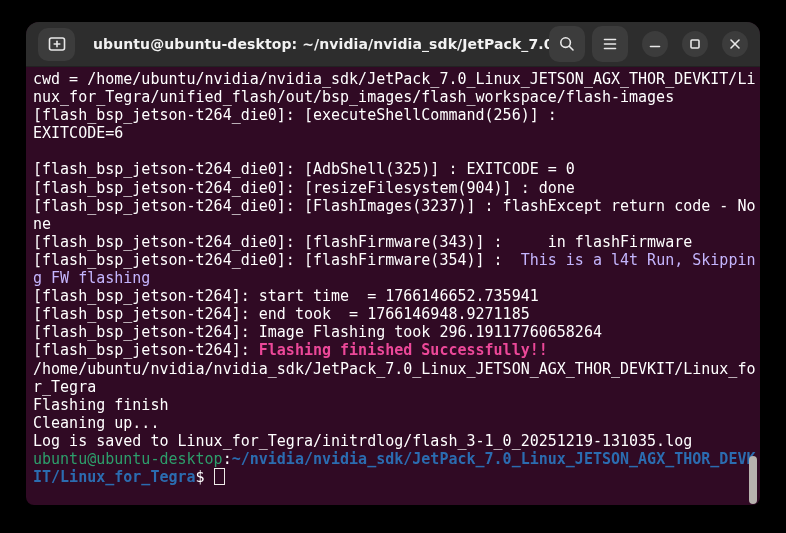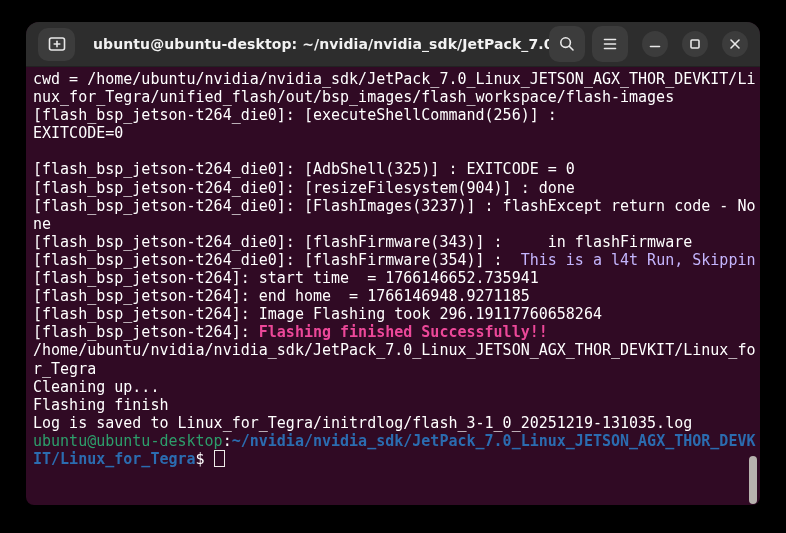--- a/index.html
+++ b/index.html
@@ -155,36 +155,37 @@
           <line class="icon-stroke" x1="11" y1="3" x2="3" y2="11"></line>
         </svg>
       </span>
     </div>
   </div>
 
   <div class="term">
     <div class="line"><span>cwd = /home/ubuntu/nvidia/nvidia_sdk/JetPack_7.0_Linux_JETSON_AGX_THOR_DEVKIT/Li</span></div>
     <div class="line"><span>nux_for_Tegra/unified_flash/out/bsp_images/flash_workspace/flash-images</span></div>
     <div class="line"><span>[flash_bsp_jetson-t264_die0]: [executeShellCommand(256)] :</span></div>
-    <div class="line"><span>EXITCODE=0</span></div>
+    <div class="line"><span>EXITCODE=6</span></div>
     <div class="line"><span></span></div>
     <div class="line"><span>[flash_bsp_jetson-t264_die0]: [AdbShell(325)] : EXITCODE = 0</span></div>
     <div class="line"><span>[flash_bsp_jetson-t264_die0]: [resizeFilesystem(904)] : done</span></div>
     <div class="line"><span>[flash_bsp_jetson-t264_die0]: [FlashImages(3237)] : flashExcept return code - No</span></div>
     <div class="line"><span>ne</span></div>
     <div class="line"><span>[flash_bsp_jetson-t264_die0]: [flashFirmware(343)] :     in flashFirmware</span></div>
     <div class="line"><span>[flash_bsp_jetson-t264_die0]: [flashFirmware(354)] :  </span><span class="warn">This is a l4t Run, Skippin</span></div>
+    <div class="line"><span class="warn">g FW flashing</span></div>
     <div class="line"><span>[flash_bsp_jetson-t264]: start time  = 1766146652.735941</span></div>
-    <div class="line"><span>[flash_bsp_jetson-t264]: end home  = 1766146948.9271185</span></div>
+    <div class="line"><span>[flash_bsp_jetson-t264]: end took  = 1766146948.9271185</span></div>
     <div class="line"><span>[flash_bsp_jetson-t264]: Image Flashing took 296.19117760658264</span></div>
     <div class="line"><span>[flash_bsp_jetson-t264]: </span><span class="ok">Flashing finished Successfully!!</span></div>
     <div class="line"><span>/home/ubuntu/nvidia/nvidia_sdk/JetPack_7.0_Linux_JETSON_AGX_THOR_DEVKIT/Linux_fo</span></div>
     <div class="line"><span>r_Tegra</span></div>
+    <div class="line"><span>Flashing finish</span></div>
     <div class="line"><span>Cleaning up...</span></div>
-    <div class="line"><span>Flashing finish</span></div>
     <div class="line"><span>Log is saved to Linux_for_Tegra/initrdlog/flash_3-1_0_20251219-131035.log</span></div>
     <div class="line"><span class="usr">ubuntu@ubuntu-desktop</span><span>:</span><span class="pth">~/nvidia/nvidia_sdk/JetPack_7.0_Linux_JETSON_AGX_THOR_DEVK</span></div>
     <div class="line"><span class="pth">IT/Linux_for_Tegra</span><span>$ </span><span class="cursor"></span></div>
 
     <div class="scroll-thumb"></div>
   </div>
 
 </div>
 
 </body></html>

